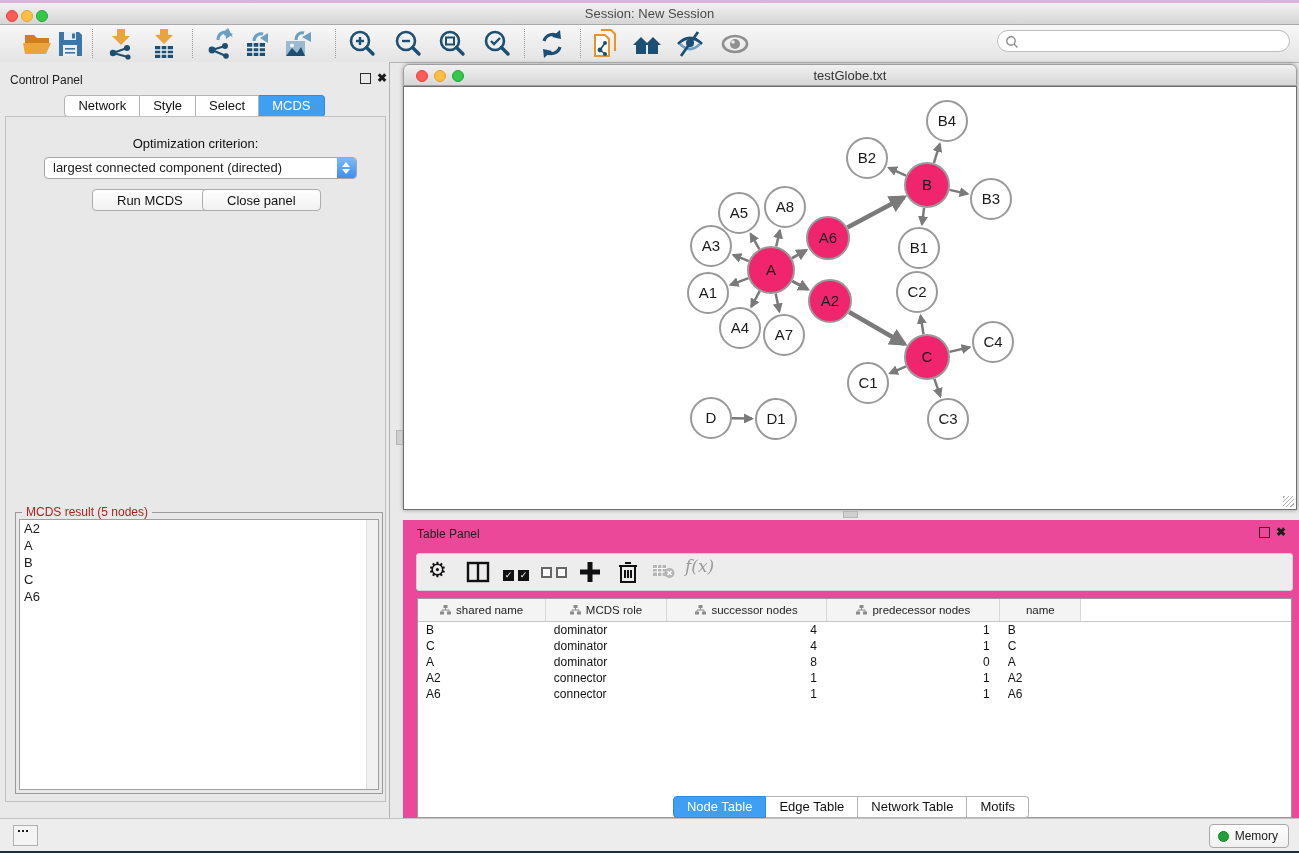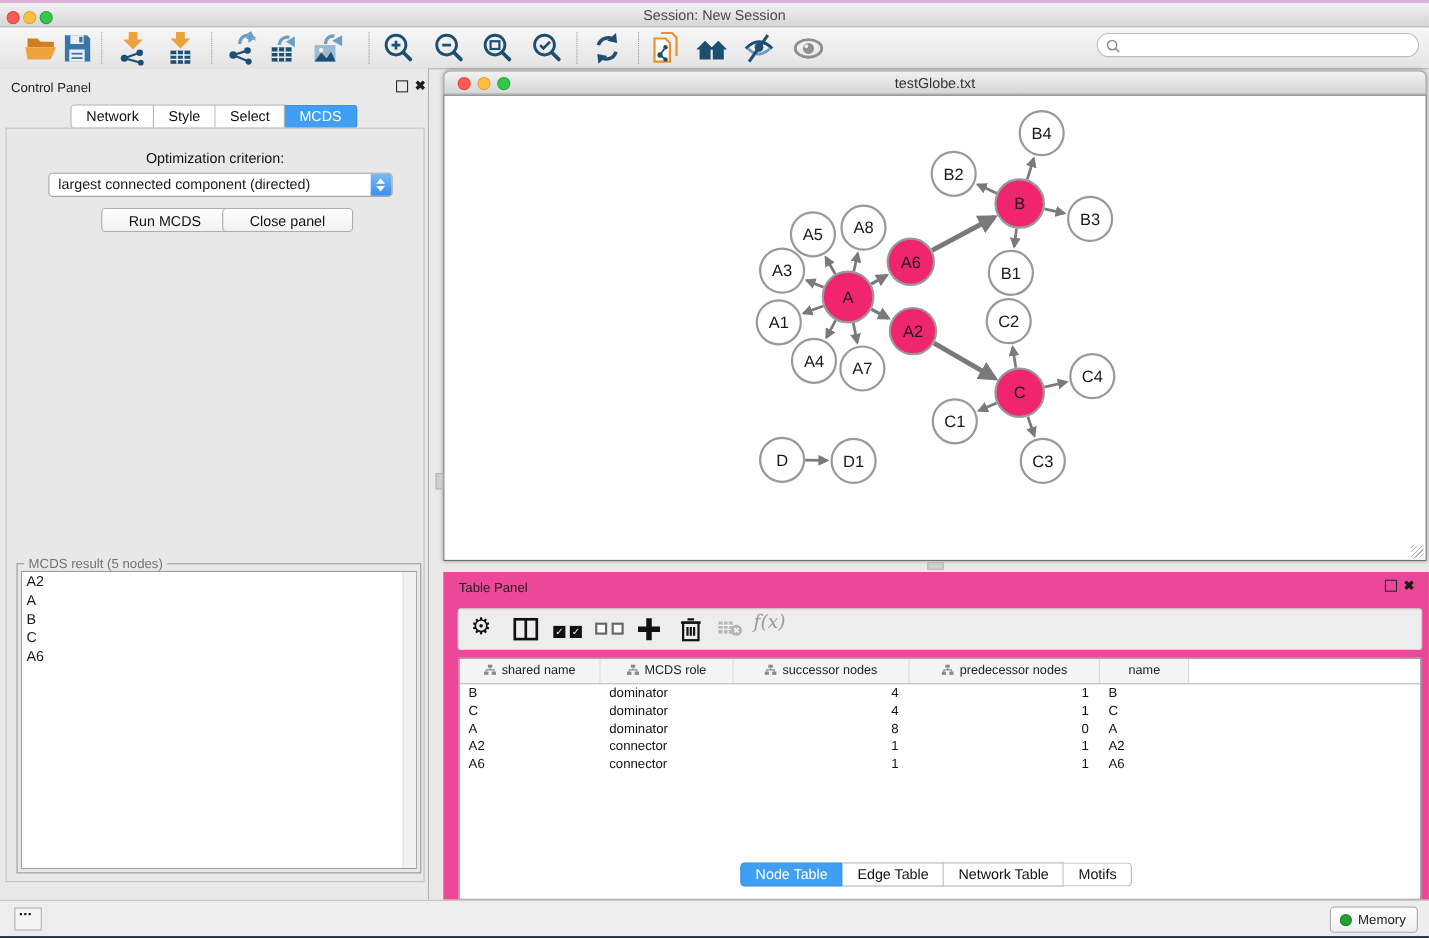--- a/index.html
+++ b/index.html
@@ -55,21 +55,21 @@
     background:linear-gradient(#7db9f8,#3c8ef0);position:relative;}
   .chev{position:absolute;left:5px;width:0;height:0;border-left:4px solid transparent;border-right:4px solid transparent;}
   .chev.up{top:4px;border-bottom:5px solid #fff;}
   .chev.down{bottom:4px;border-top:5px solid #fff;}
   .btn{position:absolute;height:22px;background:linear-gradient(#ffffff,#f1f1f1);
     border:1px solid #adadad;border-radius:4px;font-size:13px;font-family:"Liberation Sans",sans-serif;
     color:#111;padding:0 24px;}
   .result-box{position:absolute;left:9px;top:395px;width:366px;height:280px;
     border:1px solid #9a9a9a;}
   .result-legend{position:absolute;left:6px;top:-8px;background:#e8e8e8;padding:0 4px;
-    font-size:12px;color:#737373;}
+    font-size:12px;color:#b91c1c;}
   .result-list{position:absolute;left:3px;top:6px;right:3px;bottom:3px;background:#fff;
     border:1px solid #9f9f9f;font-size:13px;overflow:hidden;}
   .result-list .sb{position:absolute;top:0;right:0;width:11px;bottom:0;background:#f1f1f1;border-left:1px solid #e0e0e0;}
   .result-item{padding:1px 0 1px 4px;line-height:15px;}
 
   
   .net-window{left:403px;top:64px;width:894px;height:446px;border-radius:6px 6px 0 0;
     box-shadow:0 0 4px rgba(0,0,0,.35);}
   .net-titlebar{position:absolute;left:0;top:0;right:0;height:22px;border-radius:6px 6px 0 0;
     background:linear-gradient(#f1f1f1,#d7d7d7);border:1px solid #9f9f9f;box-sizing:border-box;}
@@ -96,21 +96,21 @@
     border:1px solid #9a9a9a;box-sizing:border-box;overflow:hidden;}
   table.grid{border-collapse:collapse;table-layout:fixed;font-size:12px;}
   table.grid th{height:20px;background:#f4f4f4;border-bottom:1px solid #c6c6c6;
     border-right:1px solid #d8d8d8;font-weight:normal;font-size:11.5px;color:#222;
     text-align:center;white-space:nowrap;overflow:hidden;}
   table.grid th svg{vertical-align:-1px;margin-right:5px;}
   table.grid td{height:16px;padding:0 10px 0 8px;white-space:nowrap;overflow:hidden;color:#111;}
   td.al-left{text-align:left;}
   td.al-right{text-align:right;padding-right:16px;}
 
-  .table-tabs{position:absolute;left:0;right:0;top:264px;text-align:center;}
+  .table-tabs{position:absolute;left:0;right:0;top:276px;text-align:center;}
 
   
   .statusbar{left:0;top:818px;width:1299px;height:32px;background:#ededed;border-top:1px solid #c2c2c2;}
   .list-btn{position:absolute;left:13px;top:6px;width:25px;height:21px;background:#f4f4f4;
     border:1px solid #b0b0b0;box-sizing:border-box;padding:4px 4px;}
   .list-btn .bar{height:2px;background:#1a1a1a;margin-bottom:2px;margin-left:4px;position:relative;}
   .list-btn .bar::before{content:"";position:absolute;left:-4px;top:0;width:2px;height:2px;background:#1a1a1a;}
   .memory-btn{position:absolute;right:10px;top:5px;height:22px;background:linear-gradient(#fff,#f0f0f0);
     border:1px solid #a9a9a9;border-radius:4px;font-size:12px;padding:0 10px 0 8px;
     display:flex;align-items:center;gap:6px;}

